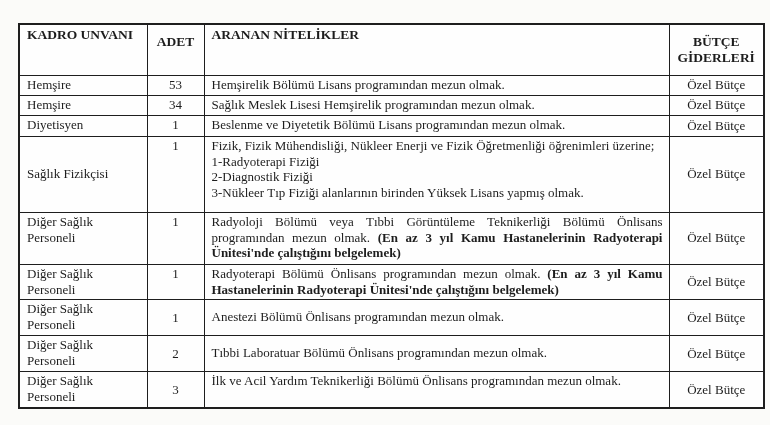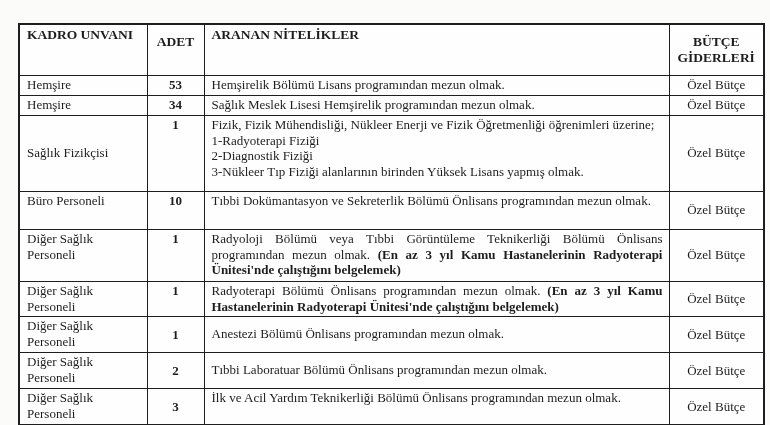--- a/index.html
+++ b/index.html
@@ -27,21 +27,21 @@
   th{
     font-size:13.5px;font-weight:bold;text-align:left;
     vertical-align:top;padding:2px 4px 2px 7px;line-height:1.18;
   }
   th.c-adet,th.c-butce{text-align:center;padding:9px 2px;}
   td{
     font-size:13px;line-height:1.22;
     padding:1px 6px 2px 7px;vertical-align:top;
   }
   td.c-kadro{padding-right:3px;}
-  td.c-adet{text-align:center;font-weight:bold;padding:1px 2px;}
+  td.c-adet{text-align:center;font-weight:normal;padding:1px 2px;}
   td.c-butce{text-align:center;vertical-align:middle;padding:1px 6px;}
   td.c-nit .nit-line{text-align:justify;}
   tr.r4 td.c-kadro{vertical-align:middle;}
   tr.r8 td.c-adet,tr.r9 td.c-adet,tr.r10 td.c-adet{vertical-align:middle;}
   tr.r8 td.c-nit,tr.r9 td.c-nit{vertical-align:middle;}
   thead tr{height:33px;}
   tr.r1{height:18px;}  tr.r2{height:20px;}  tr.r3{height:21px;}
   tr.r4{height:76px;}  tr.r5{height:38px;}  tr.r6{height:52px;}
   tr.r7{height:33px;}  tr.r8{height:36px;}  tr.r9{height:34px;}
   tr.r10{height:33px;}
@@ -76,36 +76,36 @@
           <td class="c-butce">Özel Bütçe</td>
         </tr>
         <tr class="r2">
           <td class="c-kadro">Hemşire</td>
           <td class="c-adet">34</td>
           <td class="c-nit">
             <div class="nit-line"><span>Sağlık Meslek Lisesi Hemşirelik programından mezun olmak.</span></div>
           </td>
           <td class="c-butce">Özel Bütçe</td>
         </tr>
+        <tr class="r3">
+          <td class="c-kadro">Diyetisyen</td>
+          <td class="c-adet">1</td>
+          <td class="c-nit">
+            <div class="nit-line"><span>Beslenme ve Diyetetik Bölümü Lisans programından mezun olmak.</span></div>
+          </td>
+          <td class="c-butce">Özel Bütçe</td>
+        </tr>
         <tr class="r4">
           <td class="c-kadro">Sağlık Fizikçisi</td>
           <td class="c-adet">1</td>
           <td class="c-nit">
             <div class="nit-line"><span>Fizik, Fizik Mühendisliği, Nükleer Enerji ve Fizik Öğretmenliği öğrenimleri üzerine;</span></div>
             <div class="nit-line"><span>1-Radyoterapi Fiziği</span></div>
             <div class="nit-line"><span>2-Diagnostik Fiziği</span></div>
             <div class="nit-line"><span>3-Nükleer Tıp Fiziği alanlarının birinden Yüksek Lisans yapmış olmak.</span></div>
-          </td>
-          <td class="c-butce">Özel Bütçe</td>
-        </tr>
-        <tr class="r5">
-          <td class="c-kadro">Büro Personeli</td>
-          <td class="c-adet">10</td>
-          <td class="c-nit">
-            <div class="nit-line"><span>Tıbbi Dokümantasyon ve Sekreterlik Bölümü Önlisans programından mezun olmak.</span></div>
           </td>
           <td class="c-butce">Özel Bütçe</td>
         </tr>
         <tr class="r6">
           <td class="c-kadro">Diğer Sağlık Personeli</td>
           <td class="c-adet">1</td>
           <td class="c-nit">
             <div class="nit-line"><span>Radyoloji Bölümü veya Tıbbi Görüntüleme Teknikerliği Bölümü Önlisans programından mezun olmak. </span><b>(En az 3 yıl Kamu Hastanelerinin Radyoterapi Ünitesi'nde çalıştığını belgelemek)</b></div>
           </td>
           <td class="c-butce">Özel Bütçe</td>

